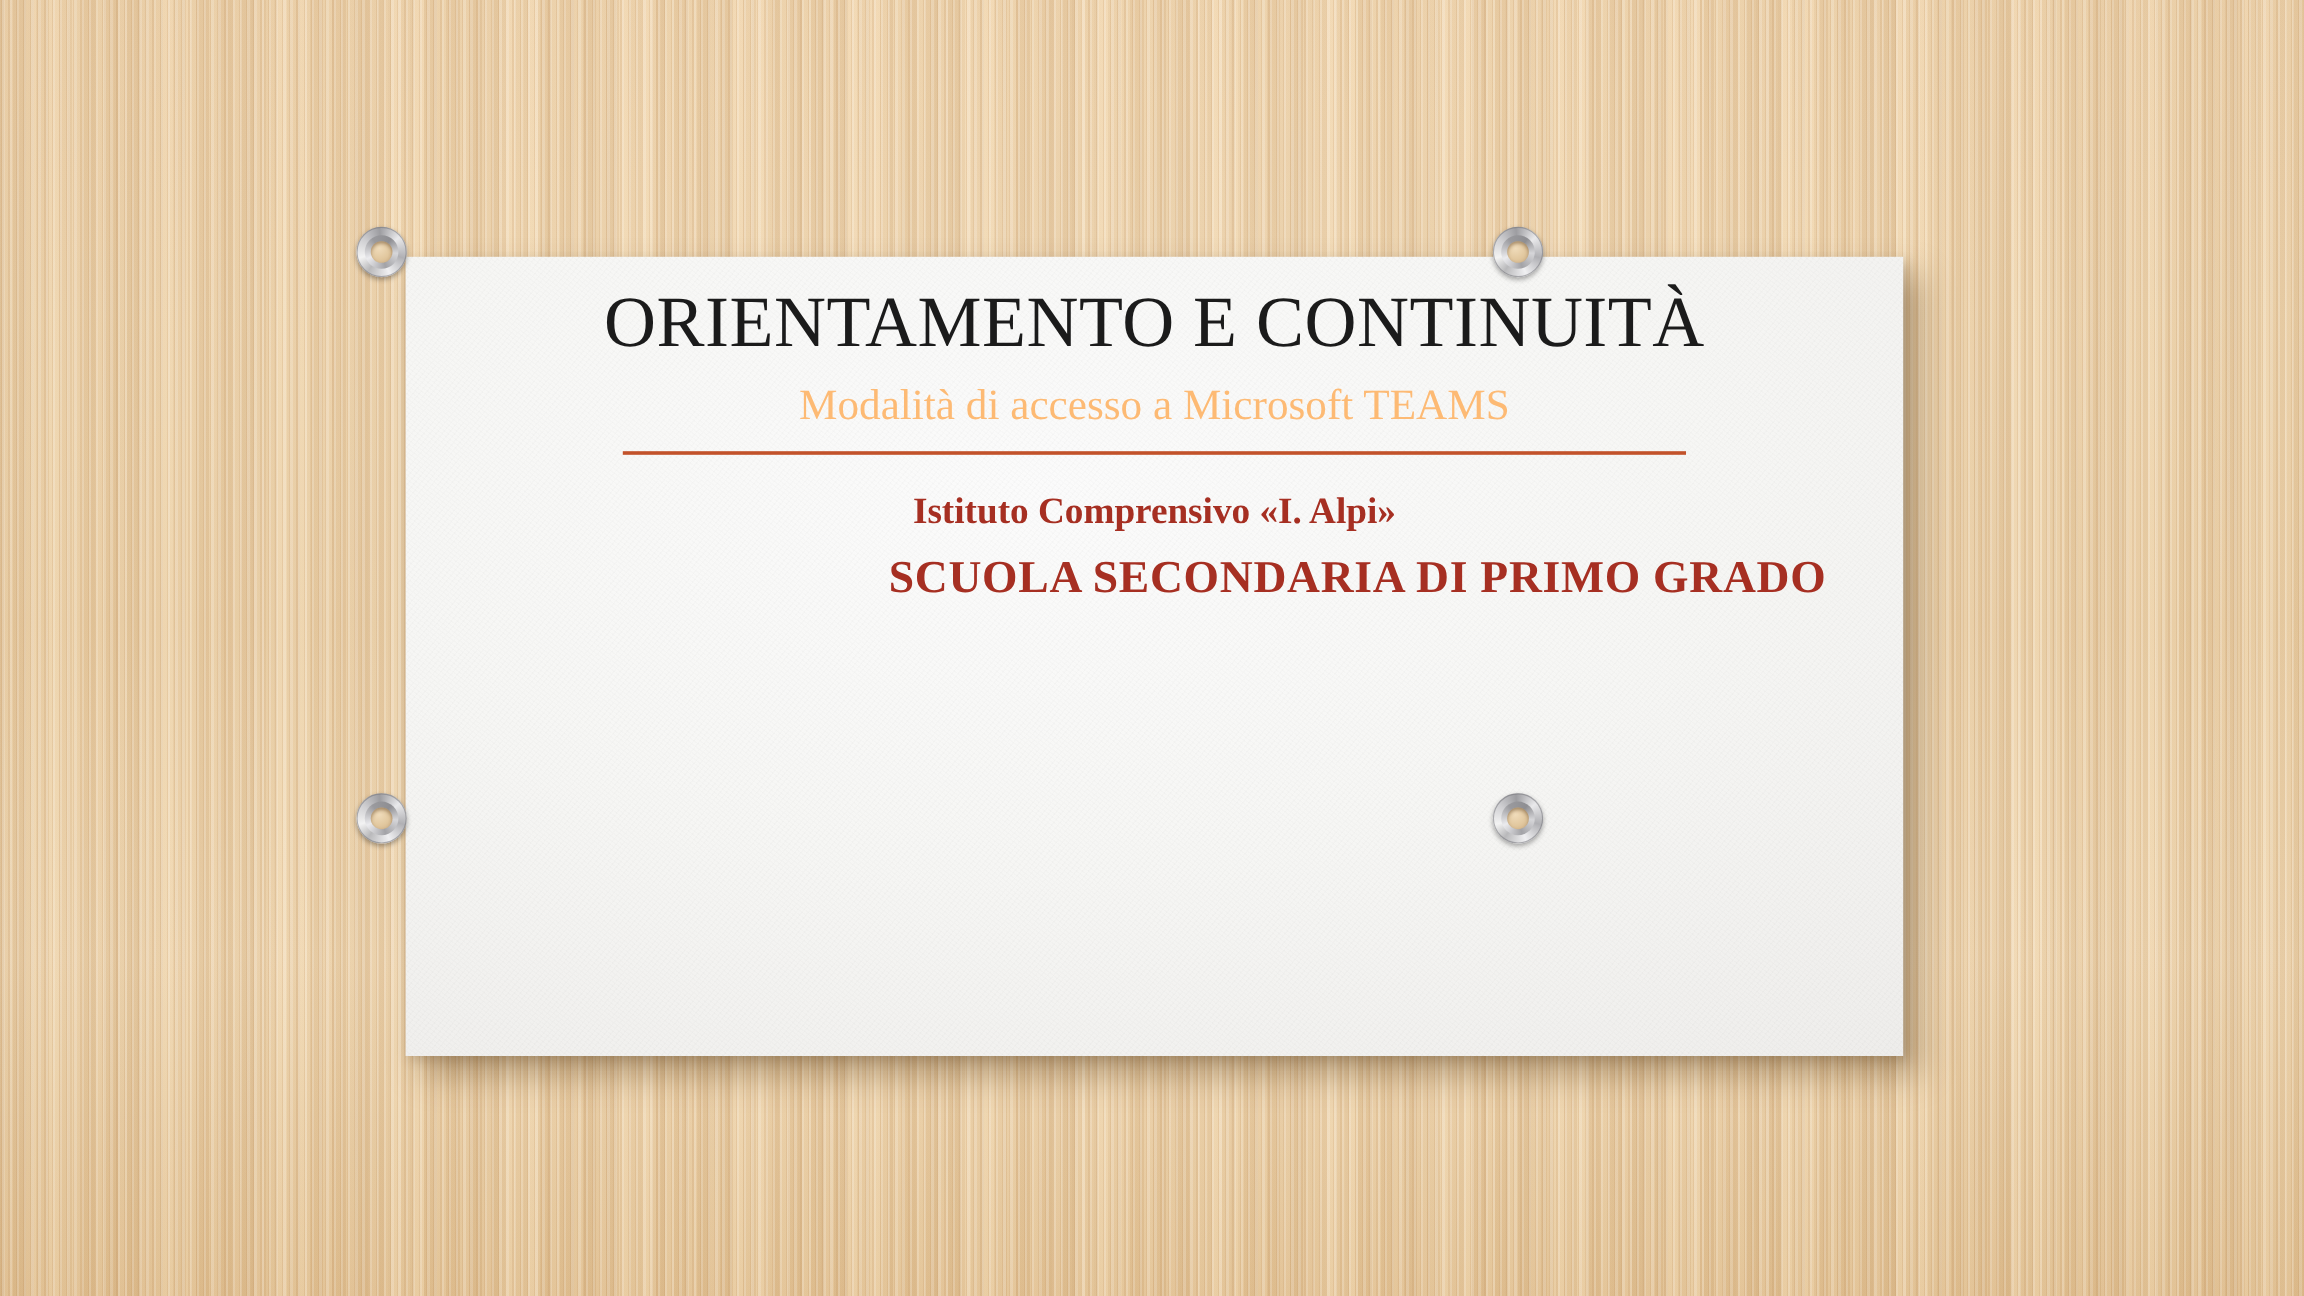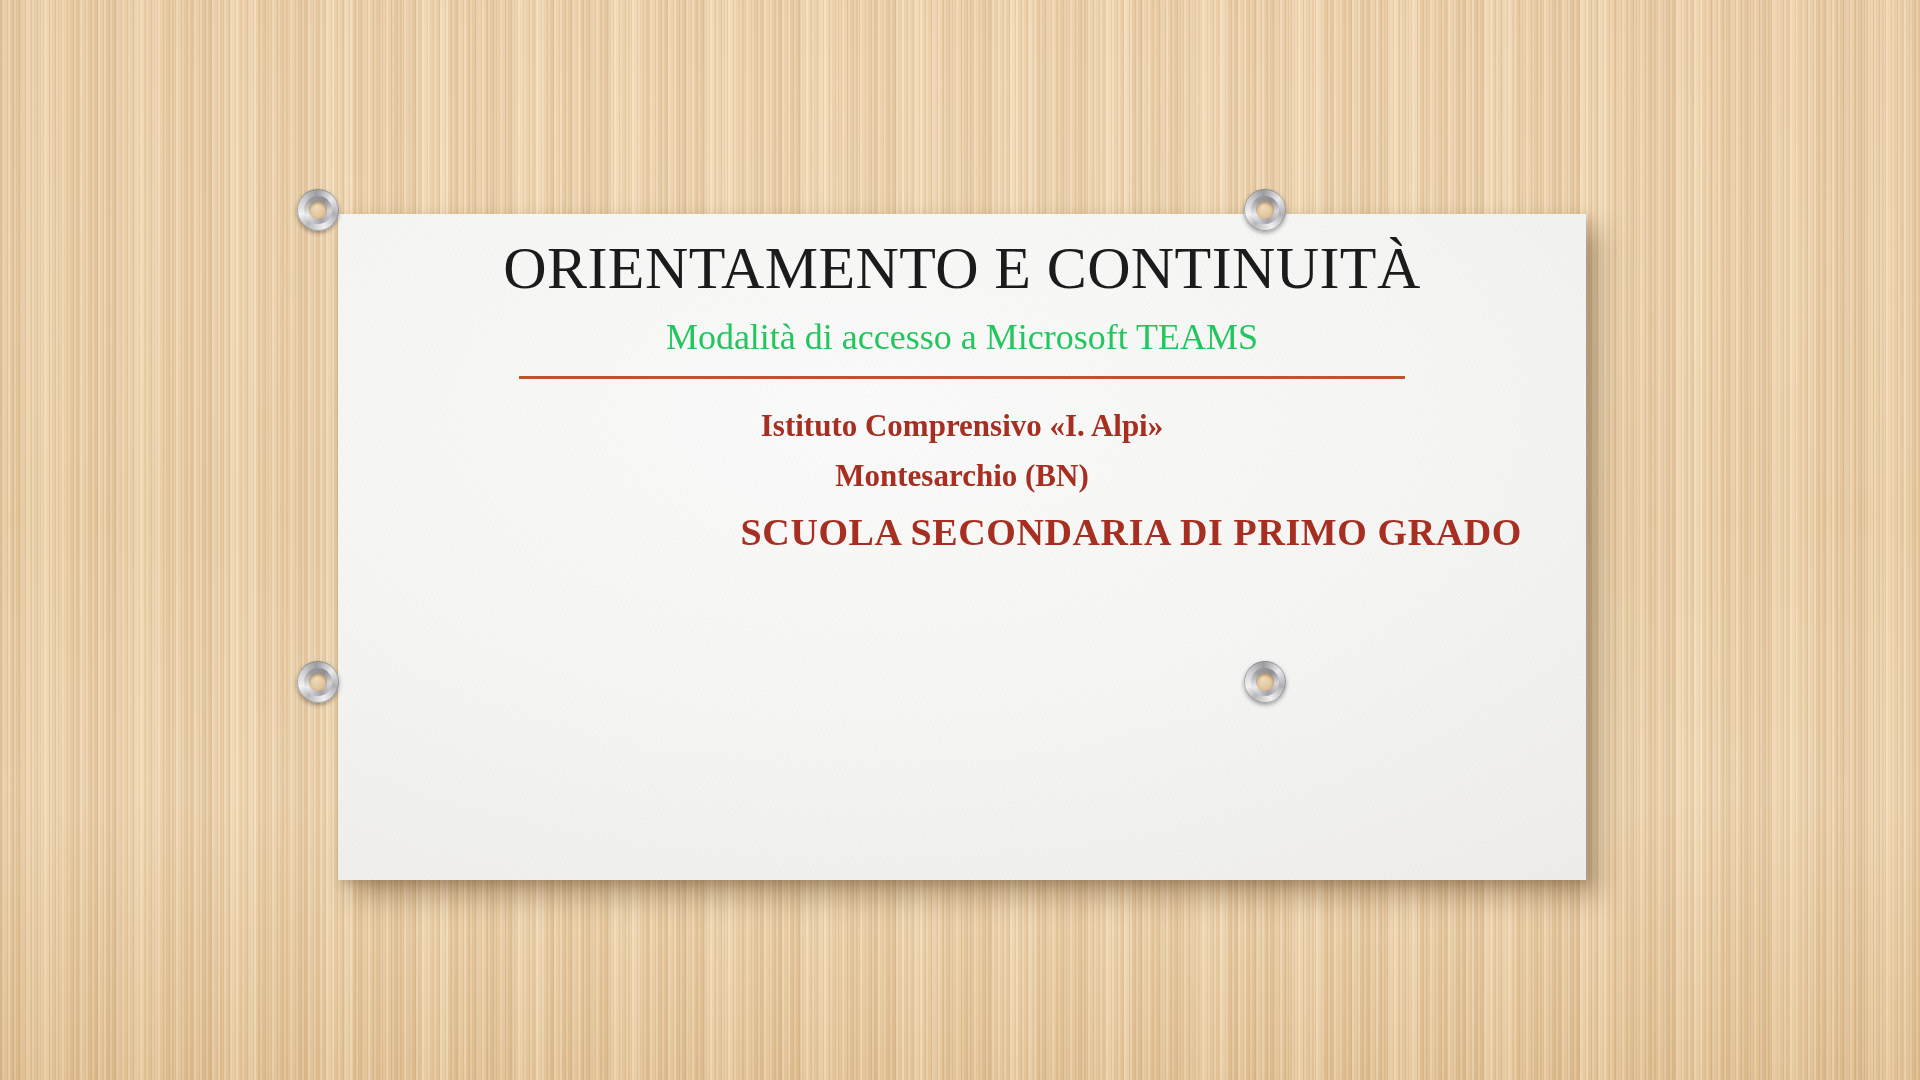--- a/index.html
+++ b/index.html
@@ -167,21 +167,21 @@
     font-size: 60px;
     line-height: 1.08;
     letter-spacing: 0.4px;
     font-weight: 400;
   }
 
   .subtitle {
     margin-top: 16px;
     width: 1060px;
     text-align: center;
-    color: #22c55e;
+    color: #fdba74;
     font-size: 36px;
     line-height: 1.15;
     font-weight: 400;
   }
 
   .rule {
     margin-top: 18px;
     width: 886px;
     height: 3px;
     background: #c2522a;
@@ -232,18 +232,17 @@
   <div class="content">
 
     <div class="title">ORIENTAMENTO E CONTINUITÀ</div>
 
     <div class="subtitle">Modalità di accesso a Microsoft TEAMS</div>
 
     <div class="rule"></div>
 
     <div class="org-block">
       <div class="org-line">Istituto Comprensivo «I. Alpi»</div>
-      <div class="org-line">Montesarchio (BN)</div>
       <div class="org-line caps">SCUOLA SECONDARIA DI PRIMO GRADO</div>
     </div>
 
   </div>
 </div>
 
 </body></html>

